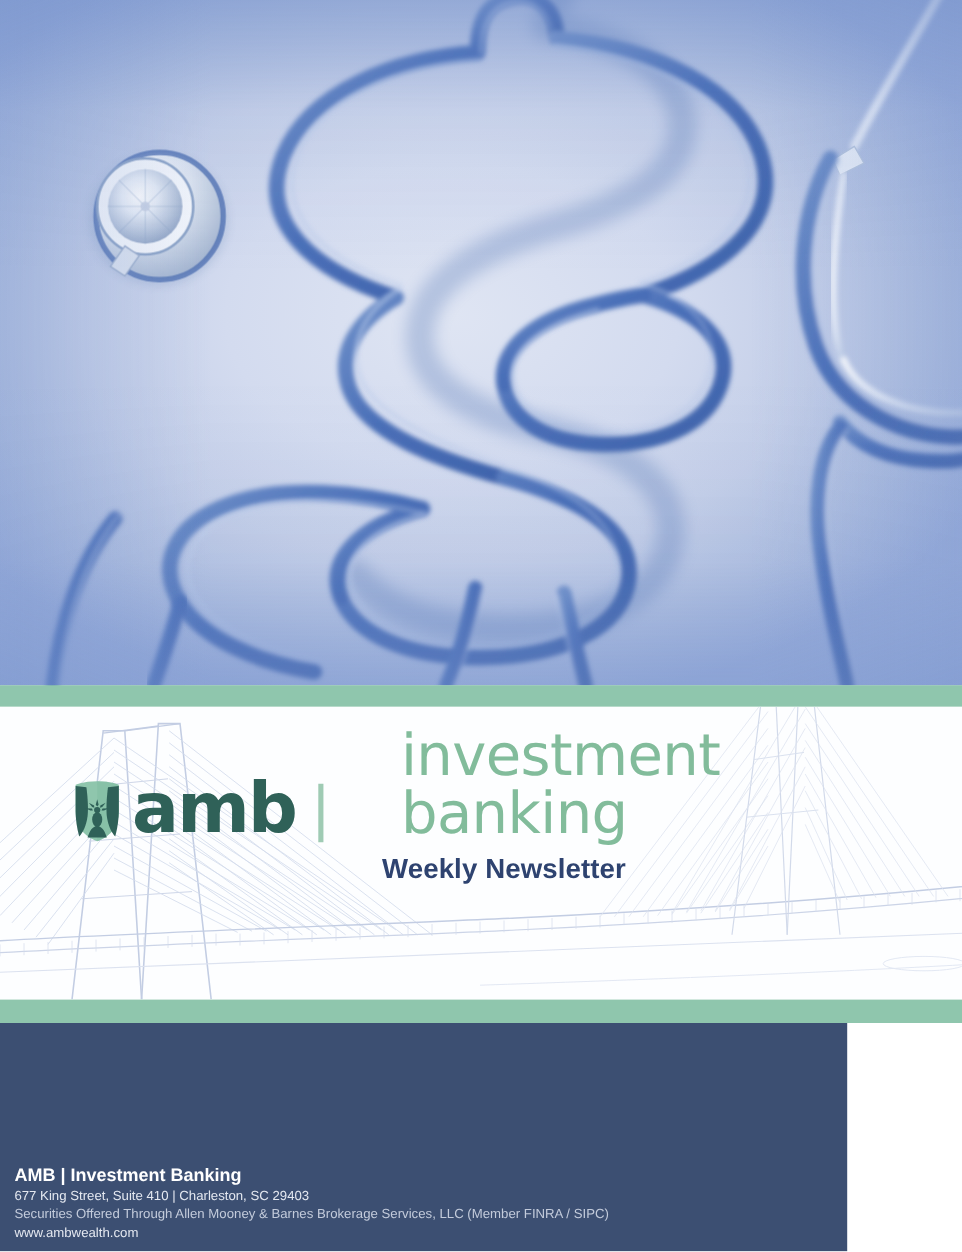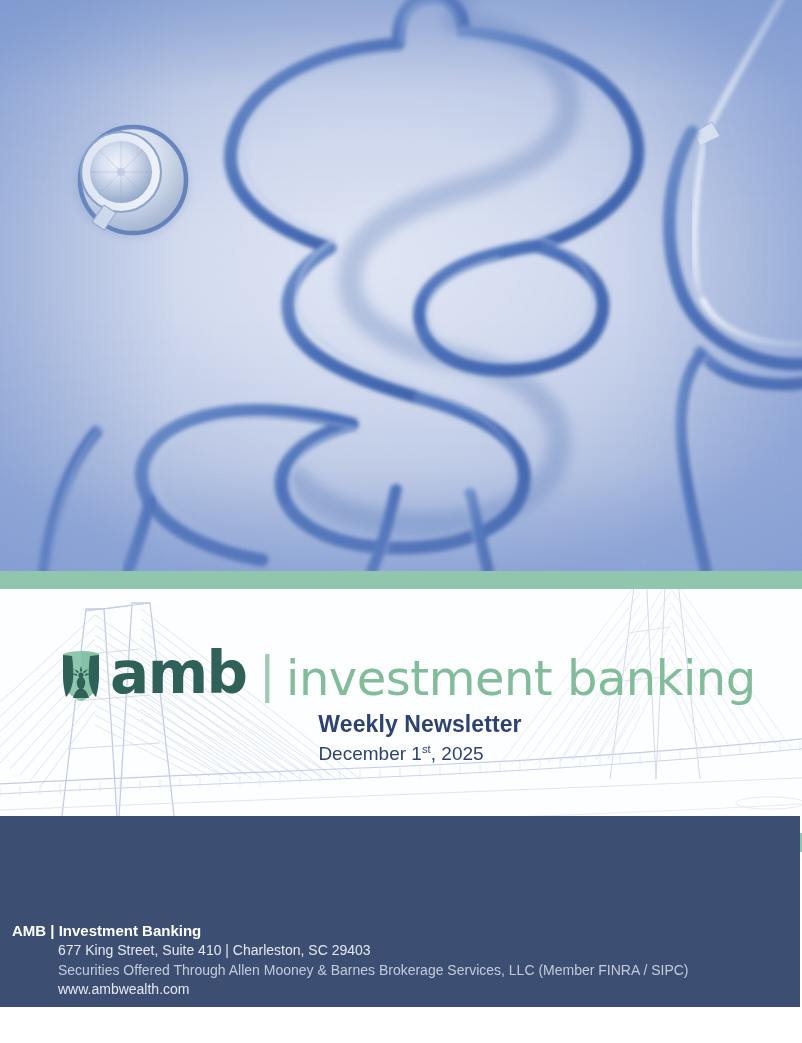--- a/index.html
+++ b/index.html
@@ -86,20 +86,21 @@
     margin: 0 12px 0 14px;
     transform: translateY(-2px);
   }
   .logo-tagline {
     font-family: "DejaVu Sans", sans-serif;
     font-size: 48px;
     font-weight: 400;
     letter-spacing: -0.5px;
     color: #82bc9b;
     line-height: 1;
+    margin-left: 48px;
   }
 
   .title-block {
     position: absolute;
     left: 0; top: 710px;
     width: 802px;
     text-align: center;
   }
   .news-title {
     font-size: 23px;
@@ -115,45 +116,45 @@
     font-weight: 400;
     color: #2e4370;
     margin: 4px 0 0 0;
     line-height: 1.2;
   }
   .news-date sup { font-size: 0.6em; vertical-align: super; }
 
   
   .footer {
     position: absolute;
-    left: 0; top: 816px;
-    width: 800px;
+    left: 0; top: 852px;
+    width: 686px;
     height: 191px;
     background: #3c4f72;
+    padding-left: 20px;
   }
   .footer-inner {
     position: absolute;
     left: 12px;
     bottom: 7px;
   }
   .footer-name {
     font-size: 15px;
     font-weight: 700;
     color: #ffffff;
     letter-spacing: 0px;
     line-height: 1.35;
     white-space: nowrap;
   }
   .footer-line {
-    font-size: 14px;
+    font-size: 11px;
     font-weight: 400;
     color: #e4e8f0;
     line-height: 1.4;
     white-space: nowrap;
-    margin-left: 46px;
   }
   .footer-line.muted { color: #c3cbdb; }
 </style>
 </head>
 <body>
 
 <div class="page">
 
   <div class="hero">
     <svg width="802" height="571" viewBox="0 0 802 571">
@@ -448,21 +449,20 @@
         <path d="M31,23.5 L25.4,23.8 L24.6,25.4 L26.6,25.5 Z"></path>
       </g>
     </svg>
     <span class="logo-amb">amb</span>
     <span class="logo-pipe">|</span>
     <span class="logo-tagline">investment banking</span>
   </div>
 
   <div class="title-block">
     <div class="news-title">Weekly Newsletter</div>
-    <div class="news-date"><span>December 1</span><sup>st</sup><span>, 2025</span></div>
   </div>
 
   <div class="band-green bottom"></div>
 
   <div class="footer">
     <div class="footer-inner">
       <div class="footer-name">AMB | Investment Banking</div>
       <div class="footer-line">677 King Street, Suite 410 | Charleston, SC 29403</div>
       <div class="footer-line muted">Securities Offered Through Allen Mooney &amp; Barnes Brokerage Services, LLC (Member FINRA / SIPC)</div>
       <div class="footer-line">www.ambwealth.com</div>

